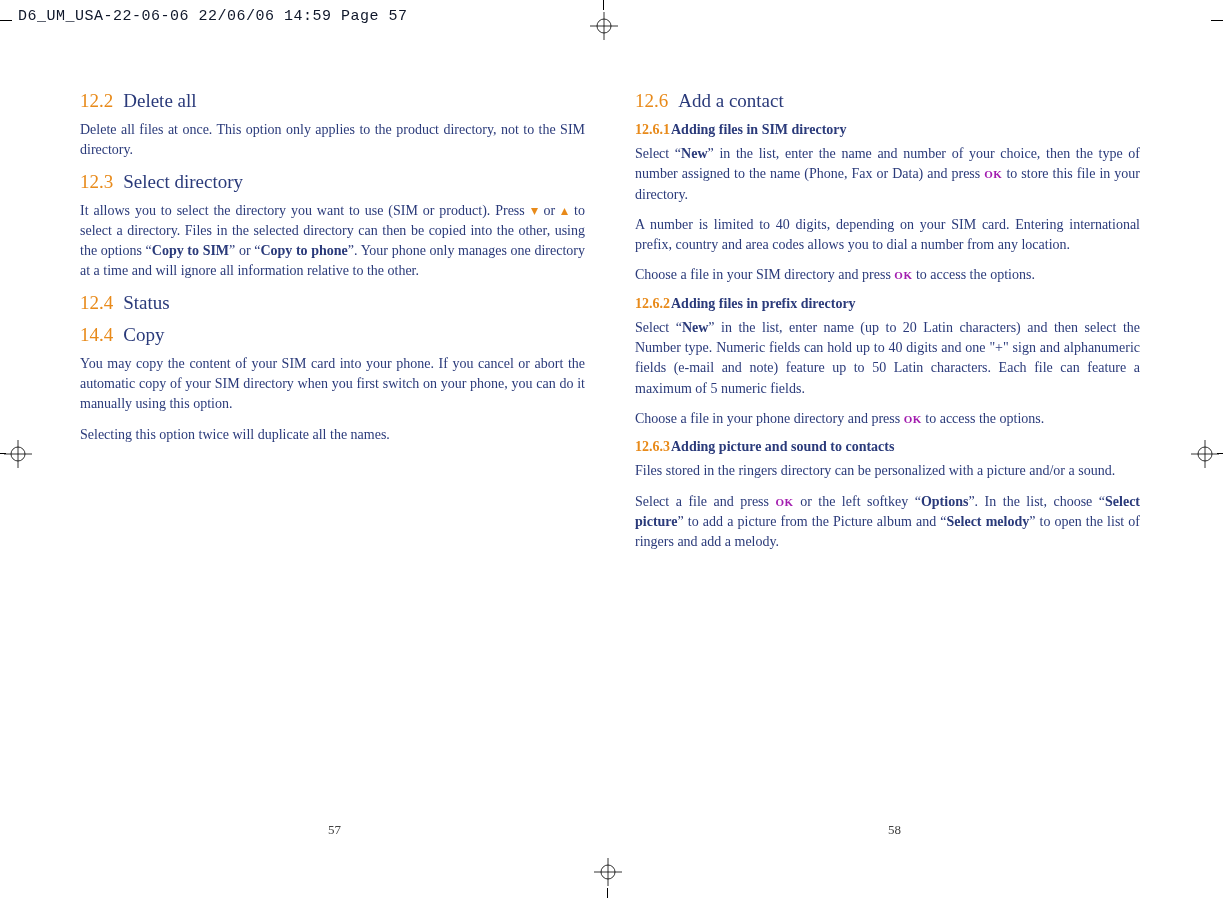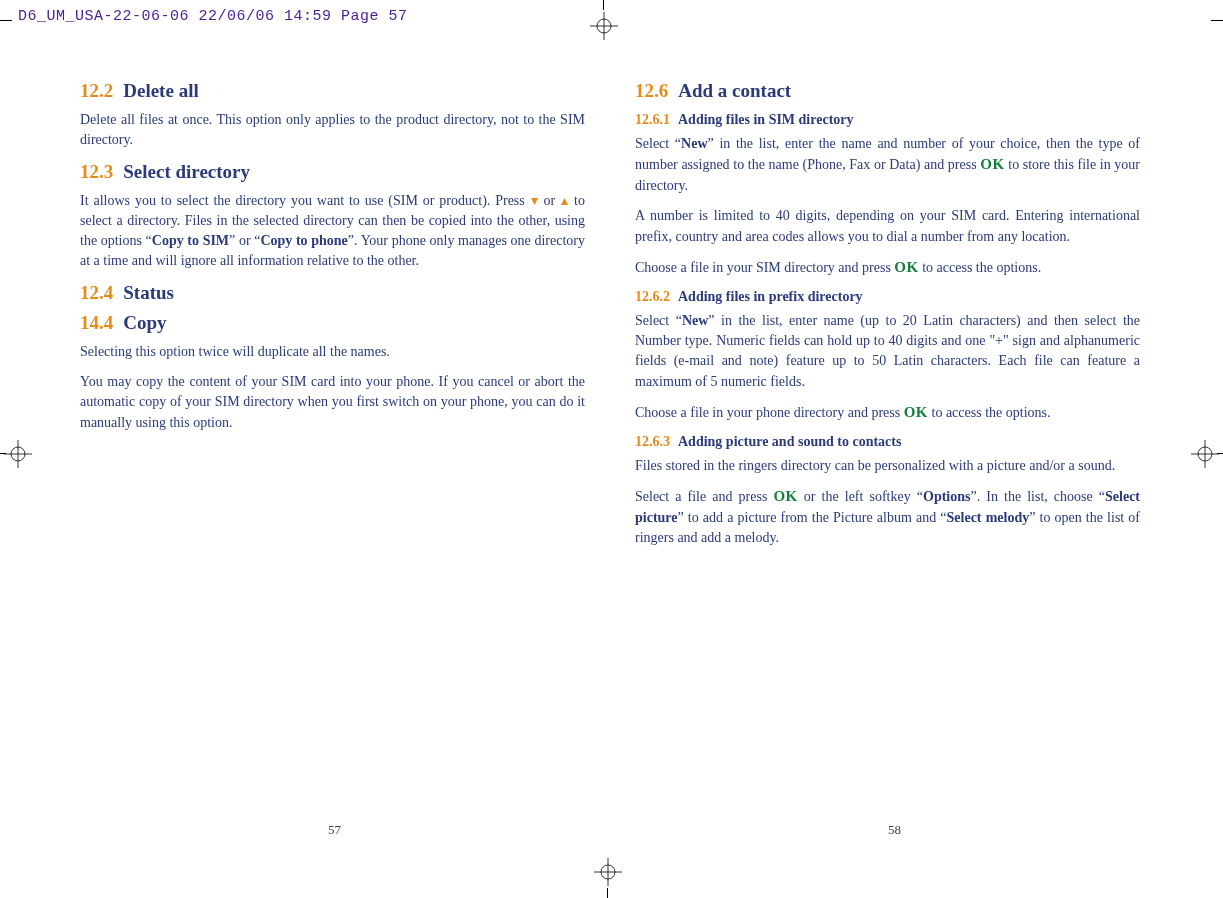--- a/index.html
+++ b/index.html
@@ -1,19 +1,19 @@
 <!DOCTYPE html>
 <html><head>
 <meta charset="utf-8">
 <style>
   * { box-sizing: border-box; margin: 0; padding: 0; }
   html, body { width: 1223px; height: 898px; font-family: Georgia, 'Times New Roman', serif; color: #2a3a7a; background: #fff; }
   .page-header {
     position: absolute; top: 8px; left: 18px;
-    font-family: 'Courier New', monospace; font-size: 15px; color: #4c1d95;
+    font-family: 'Courier New', monospace; font-size: 15px; color: #0f172a;
     letter-spacing: 0.5px;
   }
   .registration-top {
     position: absolute; top: 12px; left: 590px; width: 28px; height: 28px;
   }
   .registration-bottom {
     position: absolute; bottom: 12px; left: 594px; width: 28px; height: 28px;
   }
   .registration-left {
     position: absolute; top: 440px; left: 4px; width: 28px; height: 28px;
@@ -25,27 +25,27 @@
   .vrule-bottom { position: absolute; bottom: 0; left: 607px; width: 0; height: 10px; border-left: 0.8px solid #000; }
   .hrule-top { position: absolute; top: 20px; left: 0; width: 12px; border-top: 0.8px solid #000; }
   .hrule-top-r { position: absolute; top: 20px; right: 0; width: 12px; border-top: 0.8px solid #000; }
   .hrule-side-l { position: absolute; top: 453px; left: 0; width: 6px; border-top: 0.8px solid #000; }
   .hrule-side-r { position: absolute; top: 453px; right: 0; width: 6px; border-top: 0.8px solid #000; }
 
   .spread { display: flex; position: absolute; top: 70px; left: 80px; width: 1060px; }
   .leftpage, .rightpage { width: 508px; padding: 10px 0; }
   .rightpage { margin-left: 50px; }
 
-  .sec-heading { font-size: 19px; font-weight: bold; margin-top: 0; margin-bottom: 8px; }
+  .sec-heading { font-size: 19px; font-weight: normal; margin-top: 10px; margin-bottom: 8px; }
   .sec-num { color: #e88a1a; margin-right: 10px; }
   .sub-heading { font-size: 14px; font-weight: bold; color: #2a3a7a; margin-top: 10px; margin-bottom: 6px; }
-  .sub-num { color: #e88a1a; margin-right: 8px; text-align: center; }
+  .sub-num { color: #e88a1a; margin-right: 1px; text-align: center; }
   p.body { font-size: 14px; line-height: 1.45; color: #2a3a7a; margin-bottom: 10px; text-align: justify; }
   .bold { font-weight: bold; }
-  .ok { color: #15803d; font-weight: bold; font-size: 15px; letter-spacing: 0.5px; }
+  .ok { color: #a21caf; font-weight: bold; font-size: 11px; letter-spacing: 0.5px; }
   .tri-down, .tri-up { display: inline-block; vertical-align: middle; }
   .tri-down svg, .tri-up svg { display: block; }
 
   .pagenum { position: absolute; bottom: 60px; font-size: 13px; color: #404040; }
   .pagenum-left { left: 328px; }
   .pagenum-right { left: 888px; }
 </style>
 </head>
 <body>
 
@@ -110,22 +110,22 @@
       <span> to select a directory. Files in the selected directory can then be copied into the other, using the options “</span><span class="bold">Copy to SIM</span><span>” or “</span><span class="bold">Copy to phone</span><span>”. Your phone only manages one directory at a time and will ignore all information relative to the other.</span>
     </p>
 
     <div class="sec-heading">
       <span class="sec-num">12.4</span><span>Status</span>
     </div>
 
     <div class="sec-heading">
       <span class="sec-num">14.4</span><span>Copy</span>
     </div>
+    <p class="body">You may copy the content of your SIM card into your phone. If you cancel or abort the automatic copy of your SIM directory when you first switch on your phone, you can do it manually using this option.</p>
     <p class="body">Selecting this option twice will duplicate all the names.</p>
-    <p class="body">You may copy the content of your SIM card into your phone. If you cancel or abort the automatic copy of your SIM directory when you first switch on your phone, you can do it manually using this option.</p>
   </div>
 
   <div class="rightpage">
     <div class="sec-heading">
       <span class="sec-num">12.6</span><span>Add a contact</span>
     </div>
 
     <div class="sub-heading">
       <span class="sub-num">12.6.1</span><span>Adding files in SIM directory</span>
     </div>

